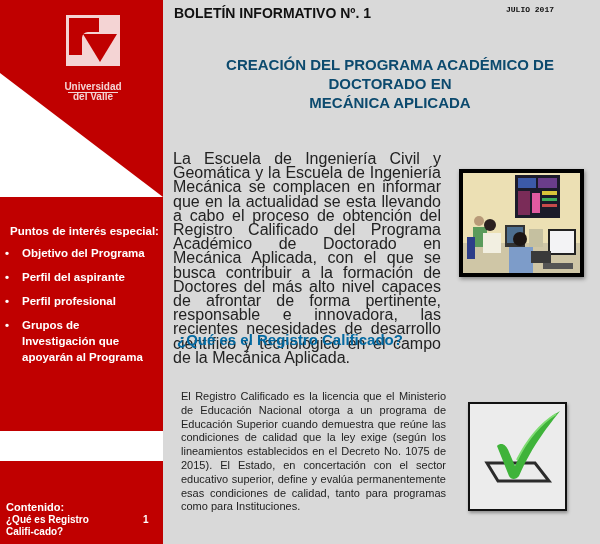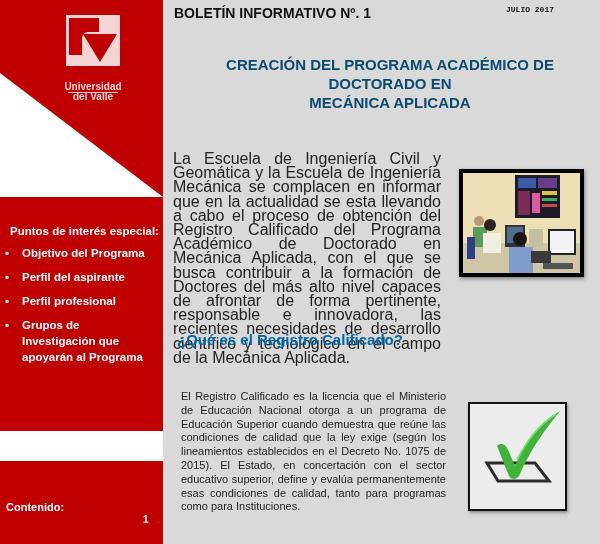--- a/index.html
+++ b/index.html
@@ -56,20 +56,21 @@
     <li><span class="bullet">•</span><span>Objetivo del Programa</span></li>
     <li><span class="bullet">•</span><span>Perfil del aspirante</span></li>
     <li><span class="bullet">•</span><span>Perfil profesional</span></li>
     <li style="width:130px;"><span class="bullet">•</span><span>Grupos de Investigación que apoyarán al Programa</span></li>
   </ul>
 
   <div class="white-band"></div>
 
   <div class="contents-title">Contenido:</div>
   <div class="contents-item">
+    <span class="label">¿Qué es Registro Califi-cado?</span>
     <span class="page">1</span>
   </div>
 </div>
 
 <div class="header-left">BOLETÍN INFORMATIVO Nº. 1</div>
 <div class="header-right">JULIO  2017</div>
 
 <div class="title">
   <div>CREACIÓN DEL PROGRAMA ACADÉMICO DE</div>
   <div>DOCTORADO EN</div>

